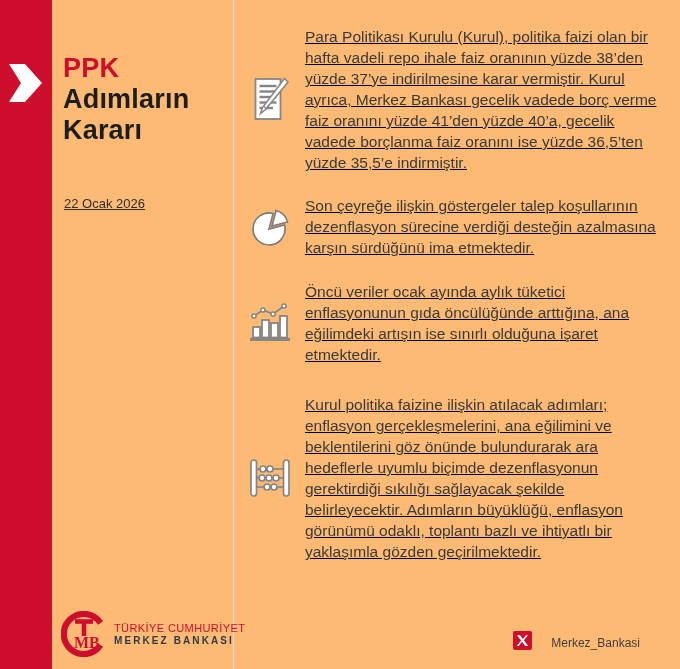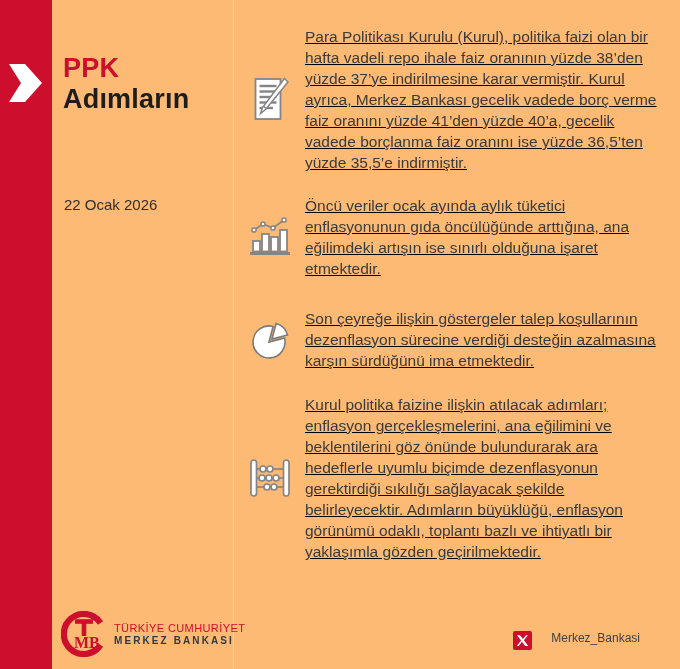--- a/index.html
+++ b/index.html
@@ -10,53 +10,54 @@
   
   .redbar{position:absolute;left:0;top:0;width:52px;height:669px;background:#CE0E2D;}
   .chevron{position:absolute;left:9px;top:64px;width:33px;height:38px;}
   
   .divider{position:absolute;left:233px;top:0;width:1px;height:669px;background:#DCDCDC;}
   
   .left-col{position:absolute;left:52px;top:0;width:181px;height:669px;}
   .title{position:absolute;left:11px;top:53px;font-weight:bold;font-size:27px;line-height:31px;color:#1D1D1B;letter-spacing:0.2px;}
   .title .hl{color:#CE0E2D;display:block;}
   .title span{display:block;}
-  .date{position:absolute;left:12px;top:196px;font-size:15px;color:#2F2F2F;}
+  .date{position:absolute;left:12px;top:196px;font-size:13px;color:#2F2F2F;text-decoration:underline;}
   .brand{position:absolute;left:9px;bottom:12px;display:flex;align-items:center;gap:7px;}
   .brand-text{display:flex;flex-direction:column;gap:1px;}
   .bank1{font-size:11px;font-weight:normal;color:#CE0E2D;letter-spacing:0.4px;white-space:nowrap;}
   .bank2{font-size:10px;font-weight:bold;color:#2E3A48;letter-spacing:2.1px;white-space:nowrap;}
   
   .right-col{position:absolute;left:234px;top:0;width:446px;padding-top:26px;box-sizing:border-box;text-decoration:underline;}
   .item{display:flex;align-items:center;}
   .item.m1{margin-bottom:22px;} .item.m2{margin-bottom:29px;} .item.m3{margin-bottom:23px;}
   .icon-box{width:71px;flex:0 0 71px;display:flex;align-items:center;justify-content:center;}
   .item p{margin:0;width:356px;font-size:15.5px;line-height:21px;color:#3A3A3A;}
   
-  .social{position:absolute;right:40px;bottom:19px;display:flex;align-items:flex-start;gap:19px;cursor:pointer;}
+  .social{position:absolute;right:40px;bottom:19px;display:flex;align-items:flex-end;gap:19px;cursor:pointer;}
   .handle{font-size:12px;color:#3F3F3F;}
   svg{display:block;}
 </style>
 </head>
 <body>
 
 <div class="page">
 
   <div class="redbar">
     <svg class="chevron" viewBox="0 0 33 38">
       <polygon points="0,0 16,0 33,19 16,38 0,38 12,19" fill="#ffffff"></polygon>
     </svg>
   </div>
 
   <div class="divider"></div>
 
   <div class="left-col">
     <div class="title">
       <span class="hl">PPK</span>
       <span>Adımların</span>
+      <span>Kararı</span>
     </div>
     <div class="date">22 Ocak 2026</div>
 
     <div class="brand">
       <svg width="46" height="46" viewBox="0 0 46 46">
         <path d="M39.5,12 A20,20 0 1 0 39.5,34" stroke="#CE0E2D" stroke-width="6.2" fill="none"></path>
         <line x1="23" y1="9" x2="23" y2="25" stroke="#CE0E2D" stroke-width="4.6"></line>
         <line x1="14" y1="10.5" x2="32" y2="10.5" stroke="#CE0E2D" stroke-width="4.6"></line>
         <text x="13" y="37" font-family="Liberation Serif, serif" font-weight="bold" font-size="16" fill="#CE0E2D">MB</text>
       </svg>
@@ -78,46 +79,46 @@
           <line x1="8.5" y1="22" x2="25.5" y2="22" stroke-width="2.4"></line>
           <line x1="8.5" y1="27.5" x2="25.5" y2="27.5" stroke-width="2.4"></line>
           <line x1="8.5" y1="33" x2="22" y2="33" stroke-width="2.4"></line>
           <path d="M33.5,3.5 L37,7 L14.5,34.5 L9.5,38.5 L11.5,32.5 Z" fill="#ffffff" stroke-width="1.5"></path>
           <line x1="12.5" y1="31" x2="15.5" y2="34" stroke-width="1.2"></line>
         </svg>
       </div>
       <p>Para Politikası Kurulu (Kurul), politika faizi olan bir hafta vadeli repo ihale faiz oranının yüzde 38’den yüzde 37’ye indirilmesine karar vermiştir. Kurul ayrıca, Merkez Bankası gecelik vadede borç verme faiz oranını yüzde 41’den yüzde 40’a, gecelik vadede borçlanma faiz oranını ise yüzde 36,5’ten yüzde 35,5’e indirmiştir.</p>
     </div>
 
+    <div class="item m3">
+      <div class="icon-box">
+        <svg width="42" height="42" viewBox="0 0 42 42" fill="none" stroke="#7a7a7a" stroke-width="1.6">
+          <path d="M20,23 L24.1,7.5 A16,16 0 1 0 35.5,18.9 Z" fill="#ffffff"></path>
+          <path d="M23,20 L27.1,4.5 A16,16 0 0 1 38.5,15.9 Z" fill="#ffffff"></path>
+        </svg>
+      </div>
+      <p>Son çeyreğe ilişkin göstergeler talep koşullarının dezenflasyon sürecine verdiği desteğin azalmasına karşın sürdüğünü ima etmektedir.</p>
+    </div>
+
     <div class="item m2">
       <div class="icon-box">
         <svg width="42" height="40" viewBox="0 0 42 40" fill="none" stroke="#858585" stroke-width="1.8">
           <line x1="1" y1="36.5" x2="41" y2="36.5" stroke-width="3.2"></line>
           <rect x="4" y="24" width="7" height="10.5" fill="#ffffff"></rect>
           <rect x="13" y="17" width="7" height="17.5" fill="#ffffff"></rect>
           <rect x="22" y="20" width="7" height="14.5" fill="#ffffff"></rect>
           <rect x="31" y="13" width="7" height="21.5" fill="#ffffff"></rect>
           <polyline points="5,13 14,7 24,11 35,3" stroke-width="1.6"></polyline>
           <circle cx="5" cy="13" r="2.1" fill="#ffffff" stroke-width="1.5"></circle>
           <circle cx="14" cy="7" r="2.1" fill="#ffffff" stroke-width="1.5"></circle>
           <circle cx="24" cy="11" r="2.1" fill="#ffffff" stroke-width="1.5"></circle>
           <circle cx="35" cy="3" r="2.1" fill="#ffffff" stroke-width="1.5"></circle>
         </svg>
       </div>
       <p>Öncü veriler ocak ayında aylık tüketici enflasyonunun gıda öncülüğünde arttığına, ana eğilimdeki artışın ise sınırlı olduğuna işaret etmektedir.</p>
-    </div>
-
-    <div class="item m3">
-      <div class="icon-box">
-        <svg width="42" height="42" viewBox="0 0 42 42" fill="none" stroke="#7a7a7a" stroke-width="1.6">
-          <path d="M20,23 L24.1,7.5 A16,16 0 1 0 35.5,18.9 Z" fill="#ffffff"></path>
-          <path d="M23,20 L27.1,4.5 A16,16 0 0 1 38.5,15.9 Z" fill="#ffffff"></path>
-        </svg>
-      </div>
-      <p>Son çeyreğe ilişkin göstergeler talep koşullarının dezenflasyon sürecine verdiği desteğin azalmasına karşın sürdüğünü ima etmektedir.</p>
     </div>
 
     <div class="item">
       <div class="icon-box">
         <svg width="44" height="44" viewBox="0 0 44 44" fill="none" stroke="#858585" stroke-width="1.7">
           <rect x="3" y="4" width="5.5" height="36" rx="2.7" fill="#ffffff"></rect>
           <rect x="35.5" y="4" width="5.5" height="36" rx="2.7" fill="#ffffff"></rect>
           <line x1="8.5" y1="13" x2="35.5" y2="13"></line>
           <line x1="8.5" y1="22" x2="35.5" y2="22"></line>
           <line x1="8.5" y1="31" x2="35.5" y2="31"></line>

